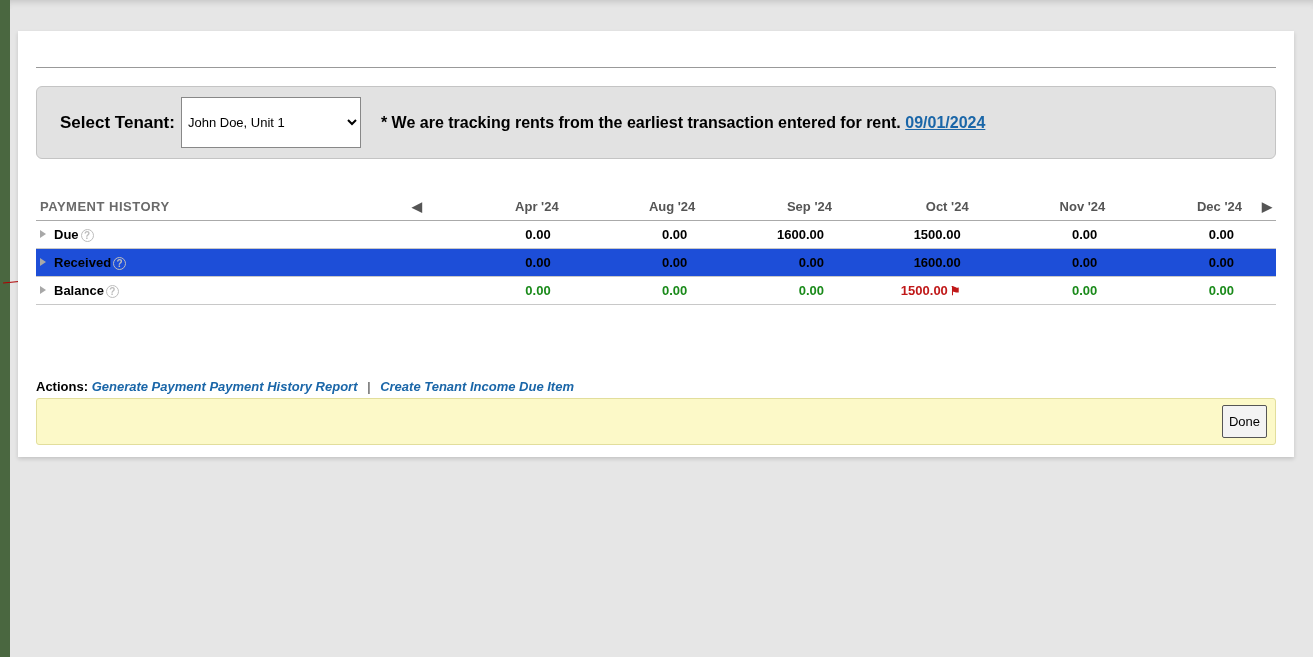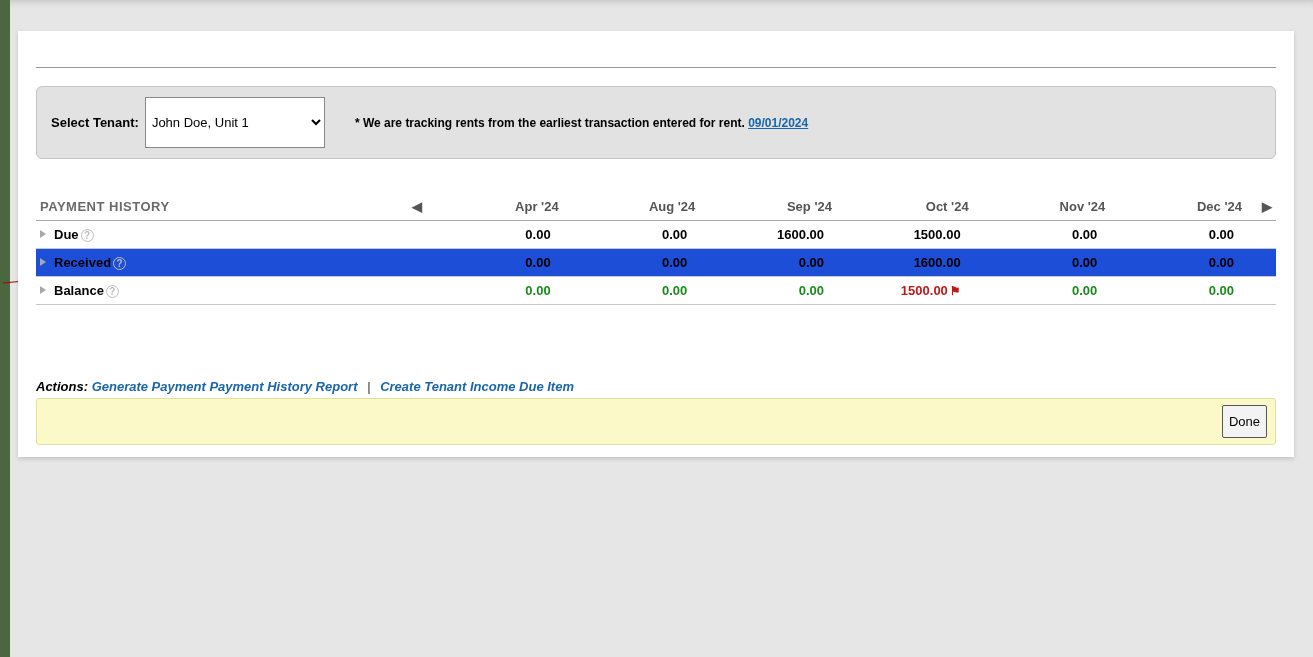--- a/index.html
+++ b/index.html
@@ -72,32 +72,33 @@
     background: #e2e2e2;
     border: 1px solid #c4c4c4;
     border-radius: 6px;
     padding: 10px 14px;
     display: flex;
     align-items: center;
     gap: 6px;
   }
   .filter-bar .lbl {
     font-weight: bold;
-    font-size: 13px;
+    font-size: 17px;
+    margin-left: 9px;
   }
   select.tenant-select {
     font-size: 13px;
     background: #fff;
     border: 1px solid #888;
     padding: 16px 2px;
     width: 180px;
   }
   .filter-note {
-    margin-left: 24px;
-    font-size: 12px;
+    margin-left: 14px;
+    font-size: 16px;
     font-weight: bold;
   }
   .filter-note .asterisk { font-weight: bold; }
   a.tracking-link {
     color: #1a66a8;
     text-decoration: underline;
   }
   .history-table {
     margin-top: 34px;
     width: 100%;
@@ -169,21 +170,20 @@
   .flag {
     color: #c01818;
     font-size: 12px;
     margin-left: 2px;
   }
   .actions-row {
     margin-top: 74px;
     font-size: 13px;
   }
   .actions-row .lbl {
-    font-style: italic;
     font-weight: bold;
   }
   .actions-row a {
     color: #1a66a8;
     font-style: italic;
     font-weight: bold;
     text-decoration: none;
   }
   .actions-sep {
     color: #333;

